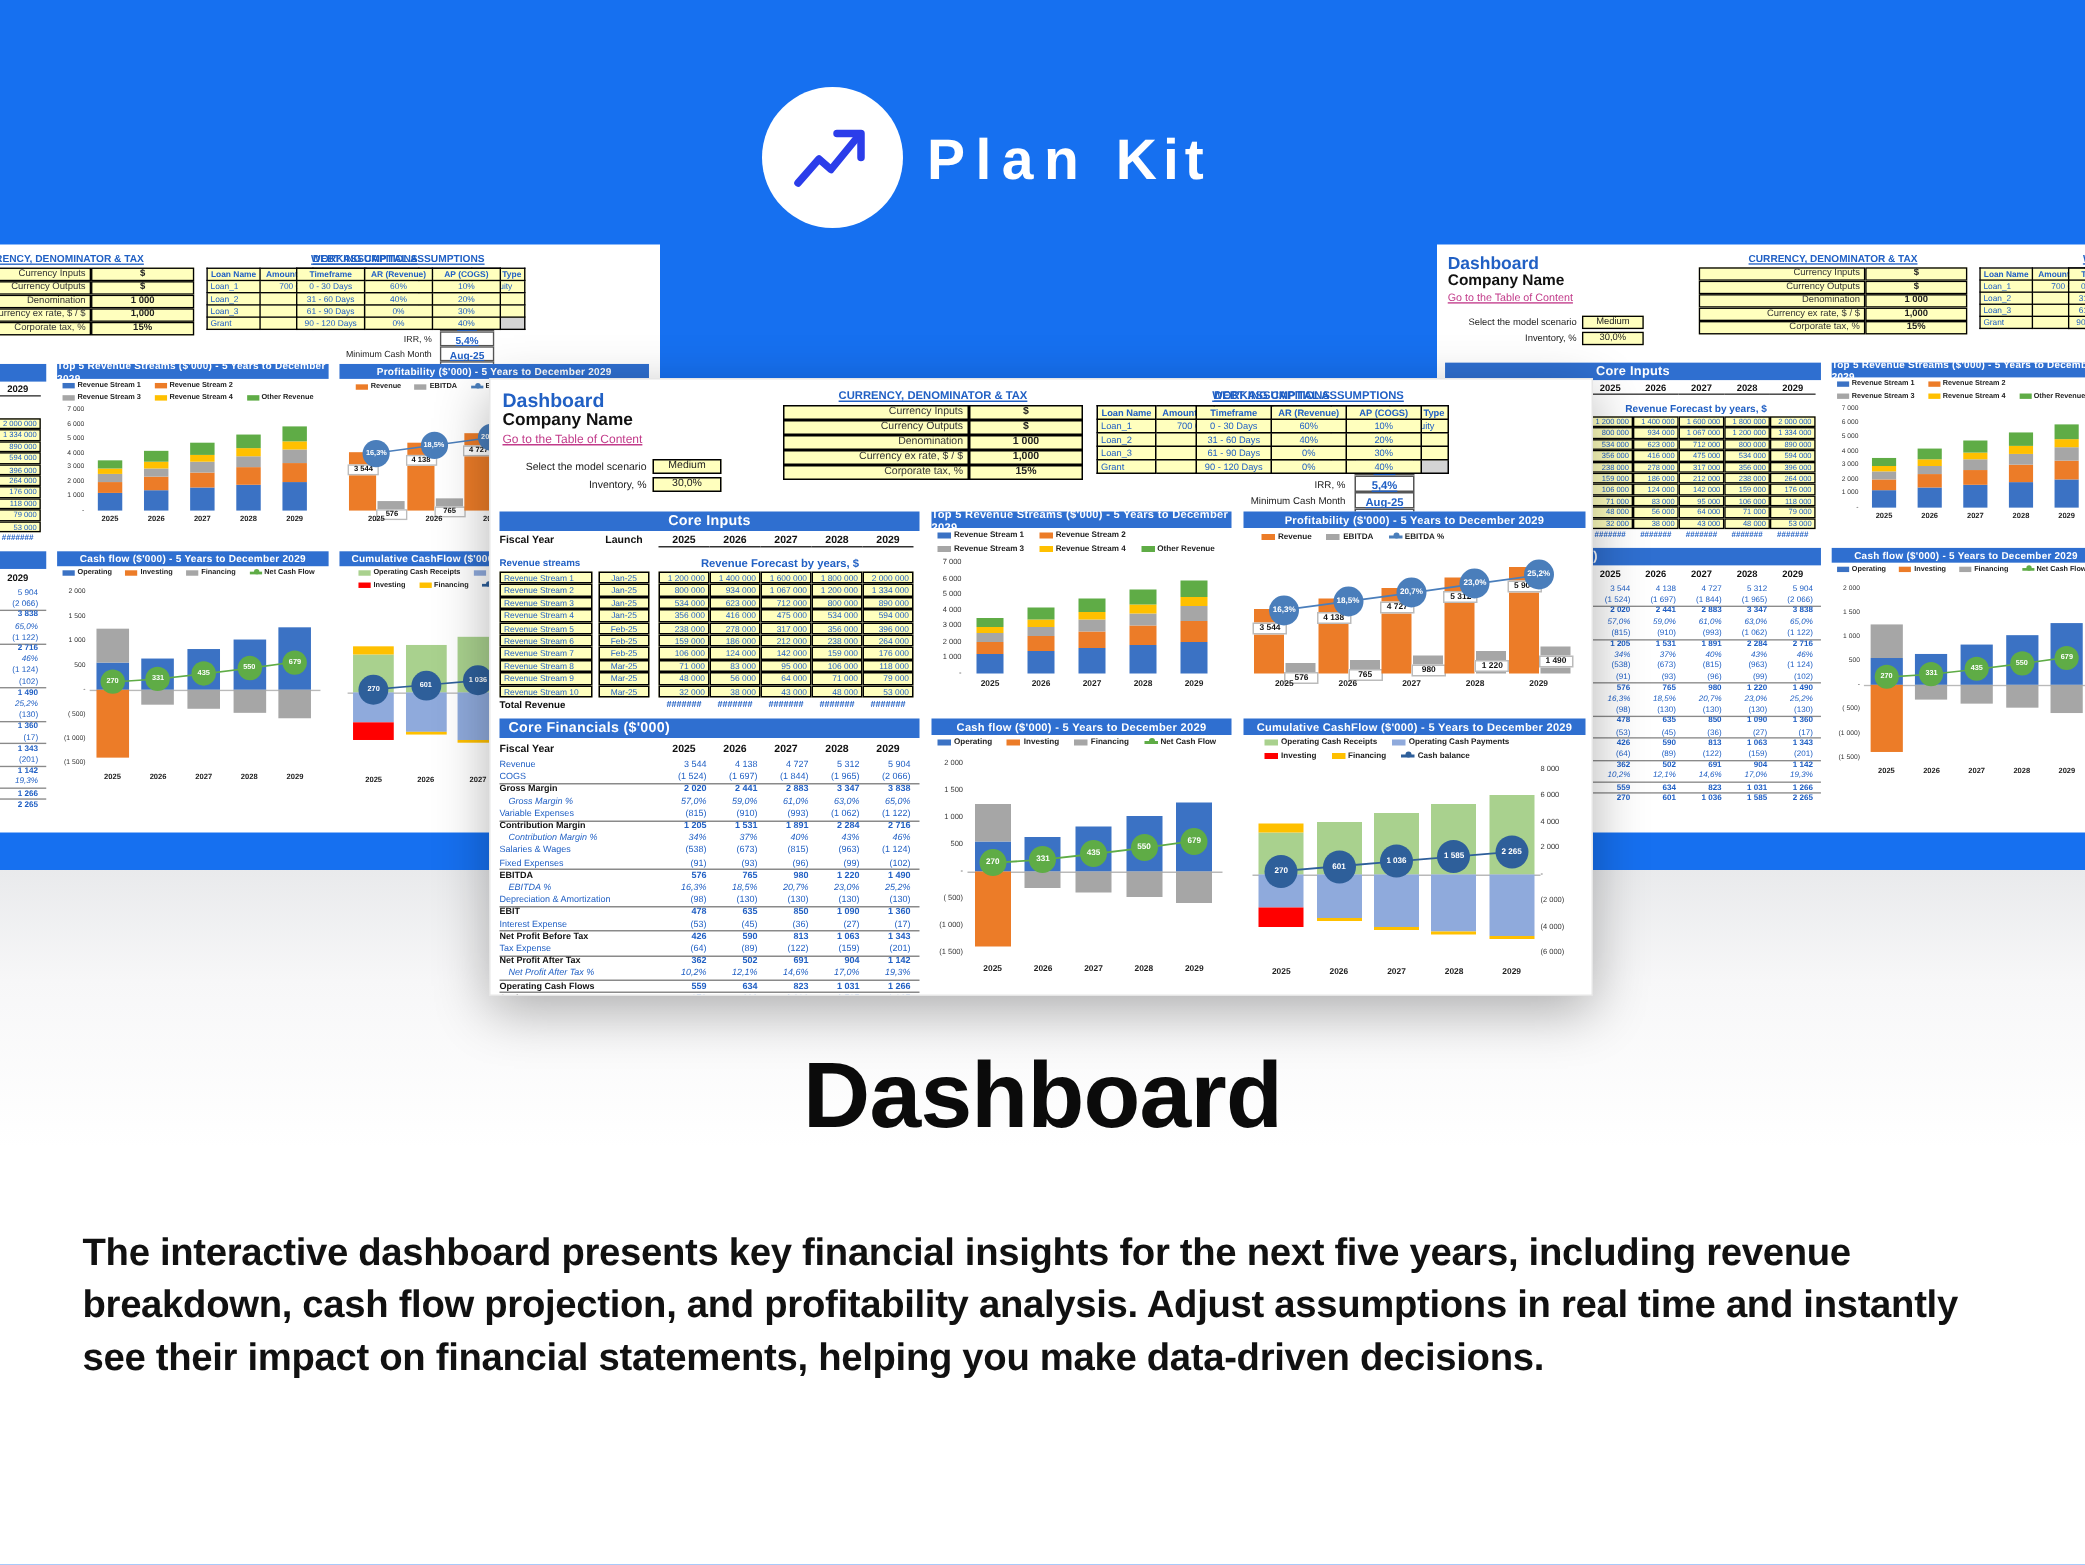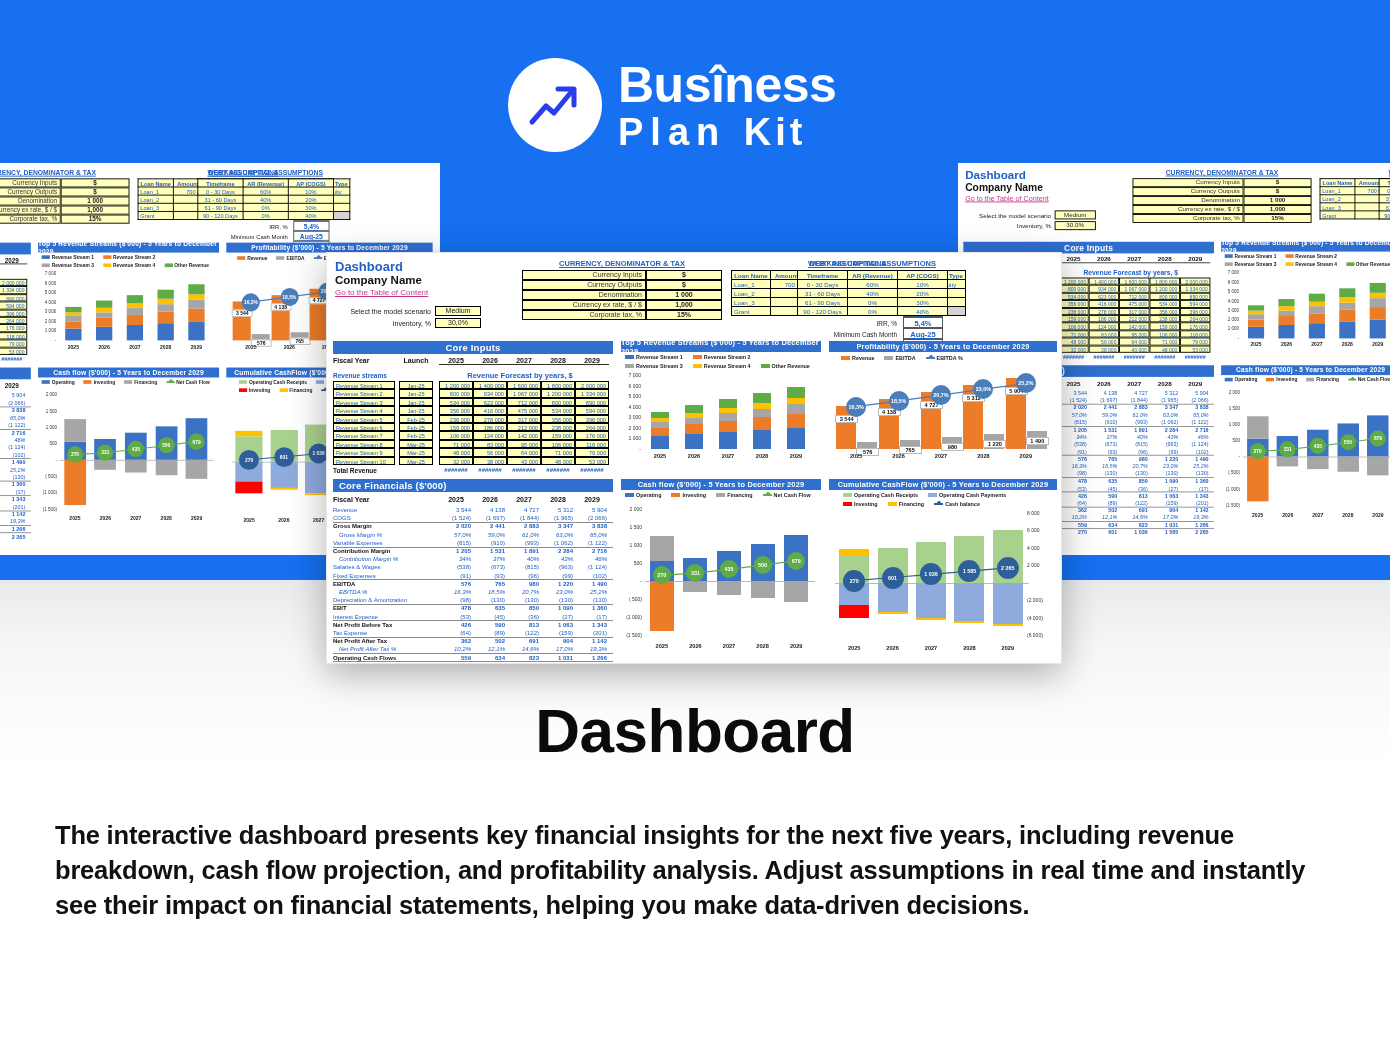--- a/index.html
+++ b/index.html
@@ -149,21 +149,20 @@
 <div class="hero"></div>
 
 <div class="hero-logo">
   <div class="logo-circle">
     <svg width="62" height="62" viewBox="0 0 62 62" aria-hidden="true">
       <polyline points="8,48 22,32 30,39 48,17" fill="none" stroke="#2b3dea" stroke-width="5" stroke-linecap="round" stroke-linejoin="round"></polyline>
       <polyline points="34,15 50,15 50,31" fill="none" stroke="#2b3dea" stroke-width="5" stroke-linecap="round" stroke-linejoin="round"></polyline>
     </svg>
   </div>
   <div class="logo-text">
-    <div class="l1">Busîness</div>
     <div class="l2">
       <span>Plan</span>
       <span class="kit">Kit</span>
     </div>
   </div>
 </div>
 
 <div class="lower"></div>
 <div class="page-title">Dashboard</div>
 <div class="page-desc">The interactive dashboard presents key financial insights for the next five years, including revenue breakdown, cash flow projection, and profitability analysis. Adjust assumptions in real time and instantly see their impact on financial statements, helping you make data-driven decisions.</div>

